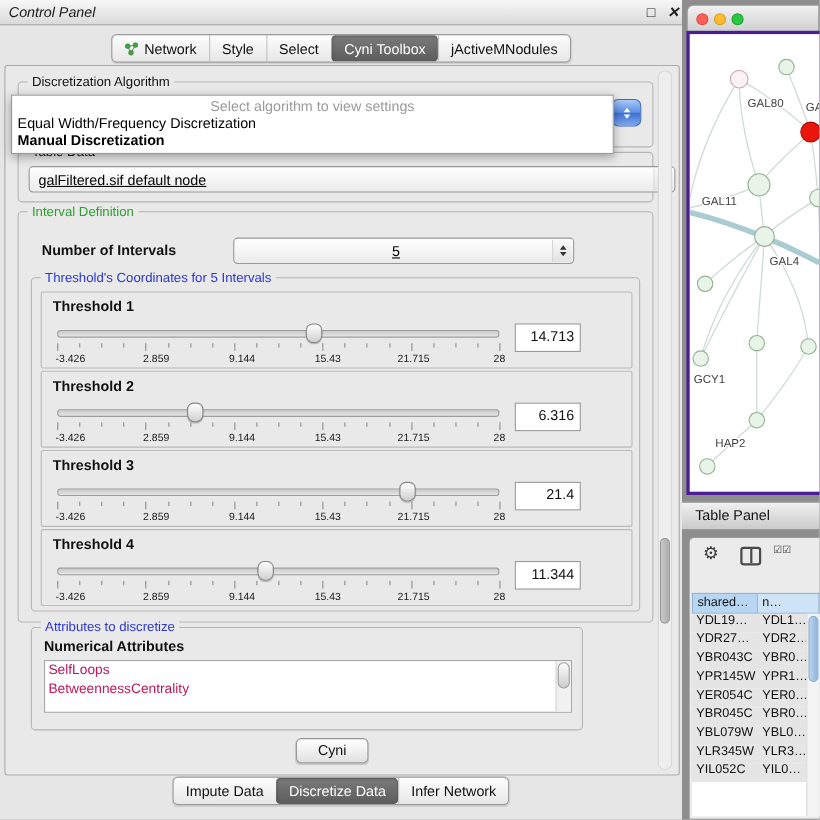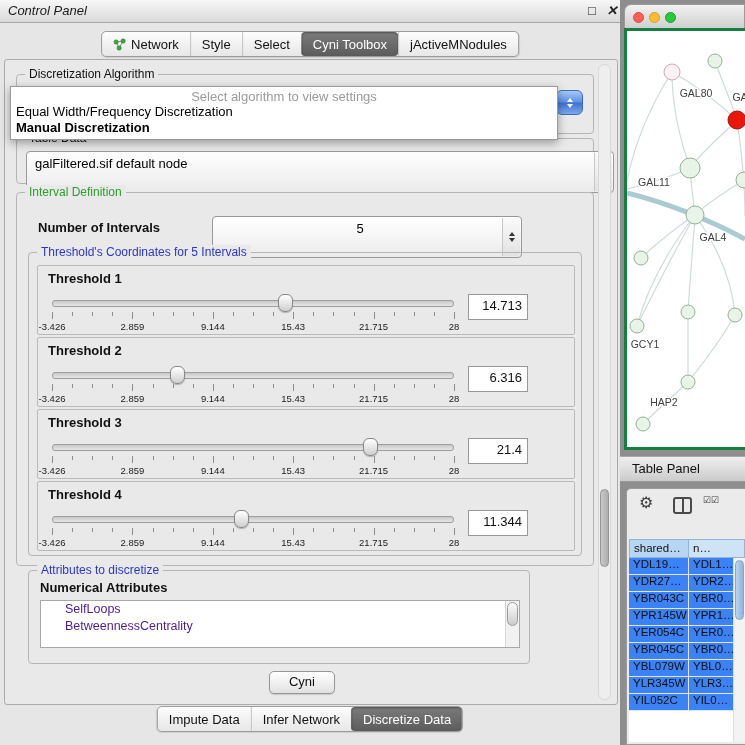--- a/index.html
+++ b/index.html
@@ -44,21 +44,21 @@
      justify-content:center;gap:2px;
      background:linear-gradient(#a6c8fa,#5f90e6 48%,#3d72d2 52%,#7fa6ee);}
   .cap-up{width:0;height:0;border-left:3px solid transparent;border-right:3px solid transparent;
      border-bottom:4px solid #fff;}
   .cap-down{width:0;height:0;border-left:3px solid transparent;border-right:3px solid transparent;
      border-top:4px solid #fff;}
 
   #group-td{left:16px;top:138px;width:576px;height:44px;}
   .combo{position:absolute;height:22px;border:1px solid #999;border-radius:4px;
      background:linear-gradient(#ffffff,#ebebeb);display:flex;align-items:center;
-     padding:0 22px 18px 8px;color:#000;}
+     padding:0 22px 0 8px;color:#000;text-decoration:underline;}
   .combo.center{justify-content:center;}
   .stepper{position:absolute;right:1px;top:1px;bottom:1px;width:17px;border-left:1px solid #c6c6c6;
      display:flex;flex-direction:column;align-items:center;justify-content:center;gap:2px;
      border-radius:0 3px 3px 0;background:linear-gradient(#fafafa,#e2e2e2);}
   .arr-up{width:0;height:0;border-left:3.5px solid transparent;border-right:3.5px solid transparent;
      border-bottom:4.5px solid #333;}
   .arr-down{width:0;height:0;border-left:3.5px solid transparent;border-right:3.5px solid transparent;
      border-top:4.5px solid #333;}
   #combo-td{left:26px;top:151px;width:556px;}
   #group-int{left:16px;top:192px;width:576px;height:372px;}
@@ -70,30 +70,30 @@
   .th-label{position:absolute;left:10px;top:5px;font-weight:bold;}
   .th-slider{position:absolute;left:14px;top:28px;width:402px;height:38px;}
   .track{position:absolute;left:0;right:0;top:6px;height:5px;border:1px solid #9d9d9d;border-radius:3px;
      background:linear-gradient(#c9c9c9,#e6e6e6);}
   .thumb{position:absolute;top:0;width:13px;height:16px;margin-left:-6.5px;
      background:linear-gradient(#ffffff,#cfcfcf);border:1px solid #878787;
      border-radius:6px 6px 7px 7px;box-shadow:0 1px 1px rgba(0,0,0,.25);}
   .ticks{position:absolute;left:0;right:0;top:18px;height:8px;}
   .tick{position:absolute;width:1px;height:4px;background:#8d8d8d;}
   .tick.major{height:7px;}
-  .ticklabels{position:absolute;left:0;right:0;top:27px;height:11px;text-align:right;}
+  .ticklabels{position:absolute;left:12px;right:0;top:27px;height:11px;text-align:right;}
   .ticklabel{position:absolute;transform:translateX(-50%);font-size:9.5px;color:#1a1a1a;white-space:nowrap;}
   .th-value{position:absolute;left:430px;top:28px;width:48px;height:24px;background:#fff;
      border:1px solid #989898;text-align:right;line-height:22px;padding:0 5px;}
 
   #group-attr{left:28px;top:570px;width:500px;height:92px;}
   #attr-heading{position:absolute;left:40px;top:580px;font-weight:bold;}
   #listbox{position:absolute;left:40px;top:600px;width:478px;height:46px;background:#fff;
      border:1px solid #a8a8a8;overflow:hidden;}
-  .list-item{height:17px;line-height:17px;font-size:12.5px;padding:0 24px;color:#4c1d95;}
+  .list-item{height:17px;line-height:17px;font-size:12.5px;padding:0 3px;color:#be185d;}
   #list-scroll{position:absolute;right:0;top:0;bottom:0;width:13px;background:#f1f1f1;
      border-left:1px solid #d6d6d6;}
   #list-thumb{position:absolute;left:1px;right:1px;top:1px;height:22px;border:1px solid #9b9b9b;
      border-radius:6px;background:linear-gradient(#fcfcfc,#cccccc);}
 
   #cp-scroll{position:absolute;left:598px;top:64px;width:11px;height:634px;background:#eeeeee;
      border:1px solid #d8d8d8;border-radius:6px;}
   #cp-thumb{position:absolute;left:1px;right:1px;top:424px;height:76px;border:1px solid #949494;
      border-radius:5px;background:linear-gradient(90deg,#c9c9c9,#adadad);}
 
@@ -104,41 +104,41 @@
   
   #right-panel{position:absolute;left:620px;top:0;width:125px;height:745px;background:#8e8e8e;}
   #net-win{position:absolute;left:4px;top:4px;width:121px;height:446px;}
   #net-titlebar{position:absolute;left:0;top:0;right:0;height:24px;
      background:linear-gradient(#f2f2f2,#cecece);border:1px solid #9b9b9b;border-bottom:none;
      border-radius:7px 0 0 0;display:flex;align-items:center;padding-left:8px;gap:5px;}
   .tlight{width:11px;height:11px;border-radius:50%;box-sizing:border-box;}
   .tl-red{background:#ff5f57;border:1px solid #dd4a43;}
   .tl-yellow{background:#febc2e;border:1px solid #d69f1f;}
   .tl-green{background:#28c840;border:1px solid #1f9e31;}
-  #net-frame{position:absolute;left:0;top:24px;right:0;bottom:0;background:#15803d;padding:3px 0 3px 3px;box-sizing:border-box;}
+  #net-frame{position:absolute;left:0;top:24px;right:0;bottom:0;background:#4c1d95;padding:3px 0 3px 3px;box-sizing:border-box;}
   #net-canvas{width:100%;height:100%;background:#fff;position:relative;overflow:hidden;}
   #net-svg{display:block;width:100%;height:100%;}
   .nlabel{font-size:10.5px;fill:#3f3f3f;paint-order:stroke;stroke:#ffffff;stroke-width:2.5px;}
 
   #tp-header{position:absolute;left:0;top:456px;width:125px;height:26px;
      background:linear-gradient(#f0f0f0,#cbcbcb);border-top:1px solid #a9a9a9;
      border-bottom:1px solid #989898;line-height:24px;padding-left:12px;color:#111;box-sizing:border-box;}
 
   #tbl-win{position:absolute;left:6px;top:488px;width:119px;height:257px;background:#ebebeb;
      border:1px solid #9a9a9a;border-right:none;border-radius:5px 0 0 0;box-sizing:border-box;}
   #gear{position:absolute;left:12px;top:4px;font-size:16px;color:#3c3c3c;}
   #colicon{position:absolute;left:46px;top:8px;width:15px;height:13px;border:2px solid #4a4a4a;border-radius:3px;}
   #colicon::after{content:"";position:absolute;left:50%;top:0;bottom:0;width:2px;background:#4a4a4a;transform:translateX(-50%);}
   #checks{position:absolute;left:76px;top:7px;font-size:9px;line-height:9px;color:#3c3c3c;}
   #tbl-head{position:absolute;left:2px;top:50px;right:0;height:19px;display:flex;font-size:11.5px;}
   .thc{line-height:17px;padding-left:4px;border:1px solid #93b4d6;overflow:hidden;white-space:nowrap;box-sizing:border-box;}
   .thc1{width:60px;background:#b7d6f2;}
   .thc2{flex:1;background:#cfe3f6;border-left:none;}
   #tbl-body{position:absolute;left:2px;top:69px;right:0;bottom:2px;background:#fff;overflow:hidden;}
-  .trow{display:flex;height:16px;font-size:11.5px;border-bottom:1px solid #e6e6e6;background:#3b82f6;}
+  .trow{display:flex;height:16px;font-size:11.5px;border-bottom:1px solid #e6e6e6;background:#e5e5e5;}
   .tc1{width:60px;padding-left:4px;border-right:1px solid #e6e6e6;overflow:hidden;white-space:nowrap;box-sizing:border-box;}
   .tc2{flex:1;padding-left:4px;overflow:hidden;white-space:nowrap;}
   #tbl-scroll{position:absolute;right:0;top:69px;bottom:2px;width:11px;background:#f3f3f3;border-left:1px solid #dcdcdc;}
   #tbl-thumb{position:absolute;left:1px;right:1px;top:2px;height:58px;border-radius:5px;
      background:linear-gradient(90deg,#bcd4ee,#8fb4dd);border:1px solid #84a7cf;}
 </style>
 </head>
 <body>
 
 <div id="control-panel">
@@ -387,25 +387,25 @@
   <div id="cp-scroll">
     <div id="cp-thumb"></div>
   </div>
 
   <div id="apply-btn">Cyni</div>
 
   <div class="seg" id="bottom-seg">
       <div class="tab">
         <span>Impute Data</span>
       </div>
+      <div class="tab selected">
+        <span>Discretize Data</span>
+      </div>
       <div class="tab">
         <span>Infer Network</span>
-      </div>
-      <div class="tab selected">
-        <span>Discretize Data</span>
       </div>
     </div>
 </div>
 
 <div id="right-panel">
   <div id="net-win">
     <div id="net-titlebar">
       <span class="tlight tl-red"></span>
       <span class="tlight tl-yellow"></span>
       <span class="tlight tl-green"></span>

